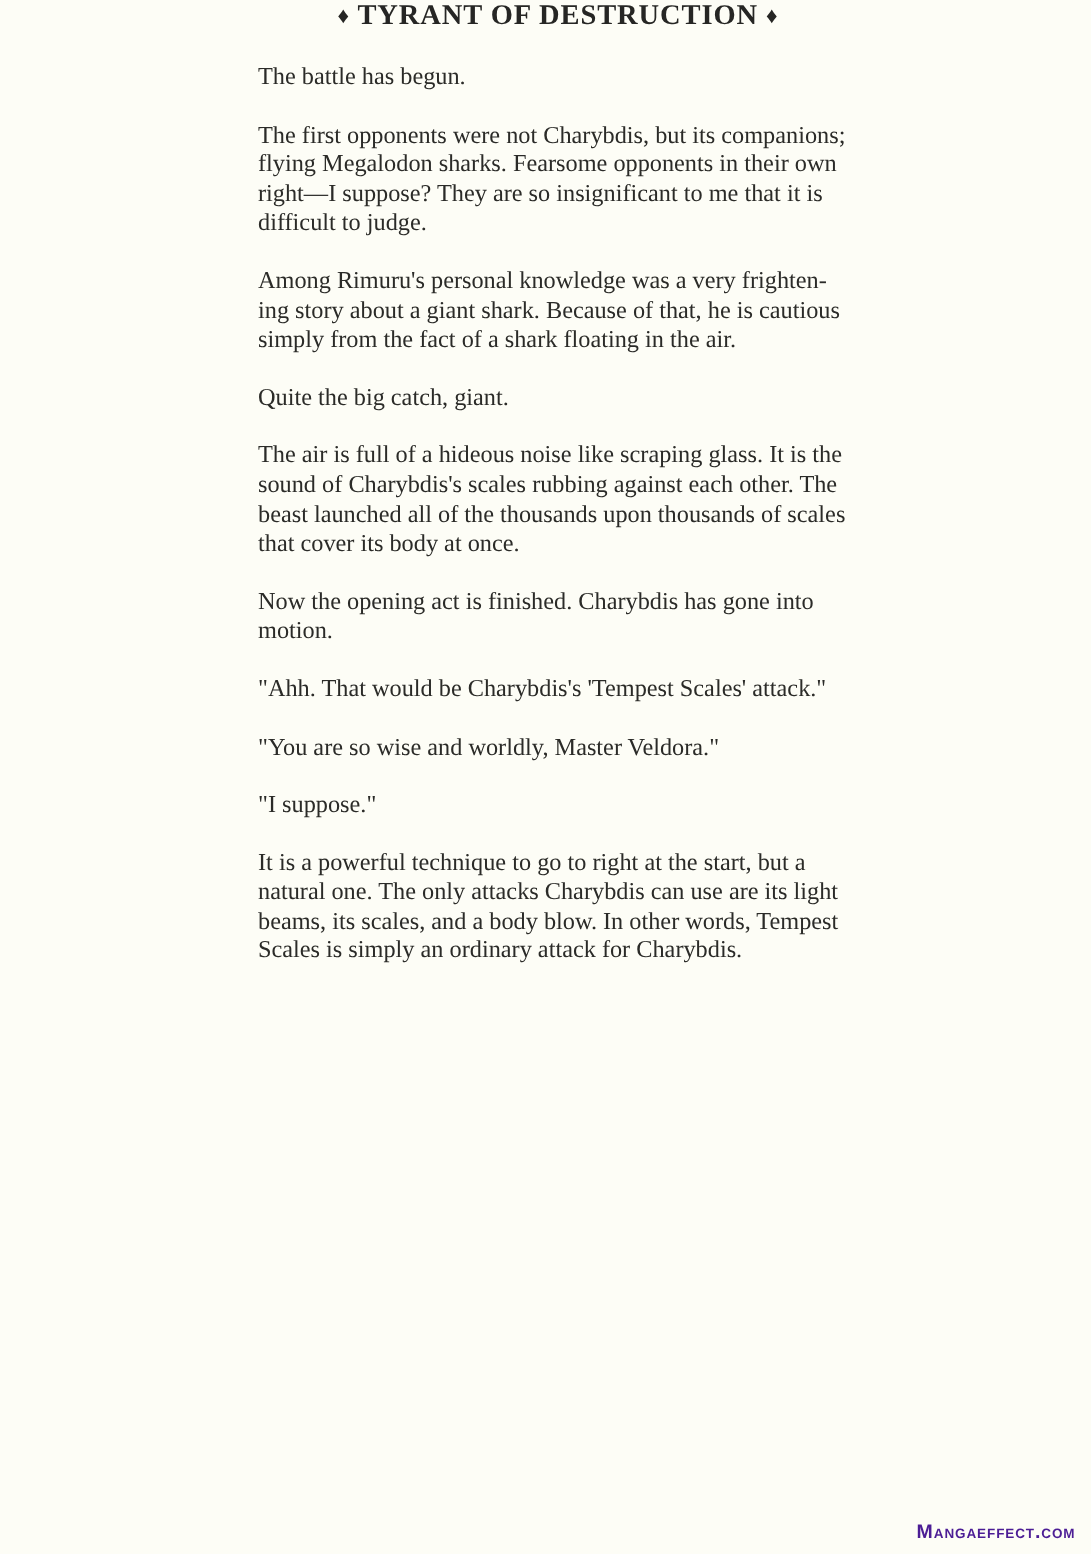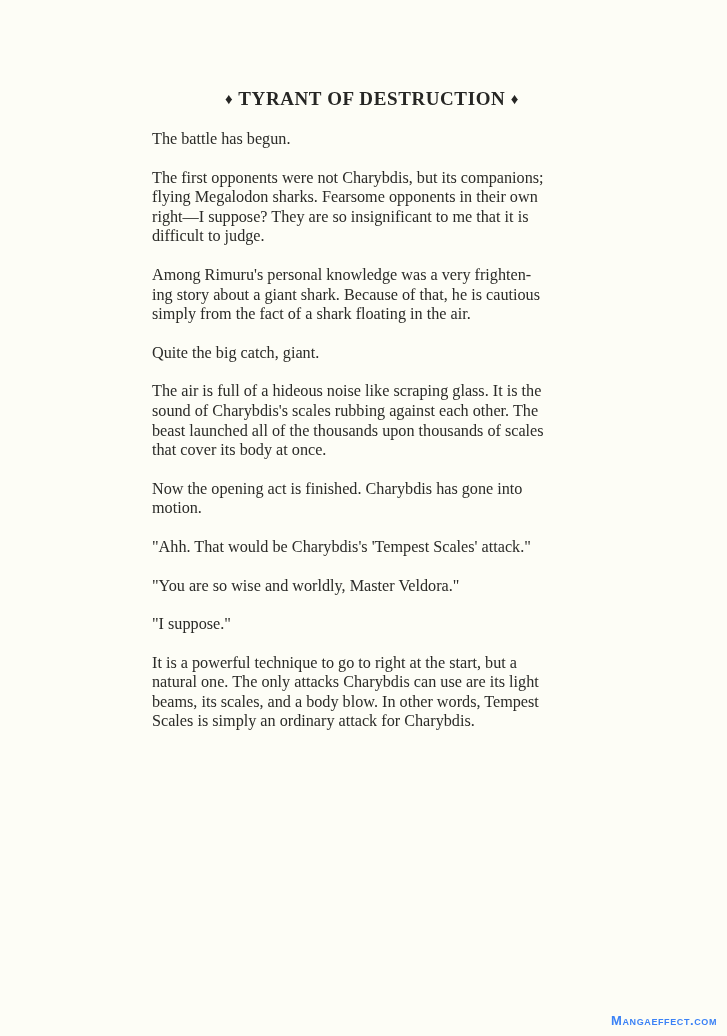--- a/index.html
+++ b/index.html
@@ -16,52 +16,52 @@
     overflow: hidden;
   }
   .page {
     position: absolute;
     left: 152px;
     top: 0;
     width: 440px;
   }
   .title {
     margin: 0;
-    padding-top: 88px;
     font-size: 19px;
     font-weight: 600;
     letter-spacing: 0.6px;
     text-align: center;
     color: #262624;
     white-space: pre;
   }
   .title .diamond {
     font-size: 15px;
     vertical-align: 1px;
   }
   .chapter-body {
     margin-top: 20px;
+    margin-left: 20px;
   }
   .para {
     margin: 0 0 19px 0;
     font-size: 16.2px;
     line-height: 19.6px;
     white-space: pre;
     color: #2b2b28;
   }
   .watermark {
     position: absolute;
     right: 10px;
     bottom: 8px;
     font-family: "Liberation Sans", sans-serif;
     font-variant: small-caps;
     font-weight: bold;
     font-size: 13px;
     letter-spacing: 0.6px;
-    color: #3b82f6;
+    color: #4c1d95;
   }
 </style>
 </head>
 <body>
 
 <div class="page">
   <h1 class="title"><span class="diamond">♦</span><span> TYRANT OF DESTRUCTION </span><span class="diamond">♦</span></h1>
   <div class="chapter-body">
       <p class="para">The battle has begun.</p>
       <p class="para">The first opponents were not Charybdis, but its companions;

